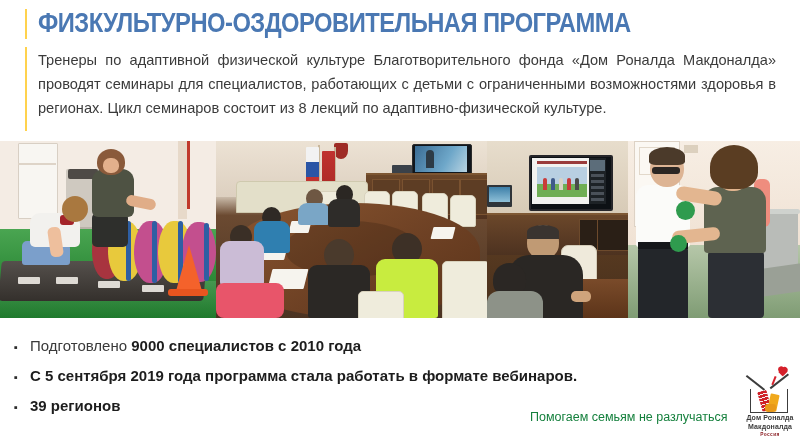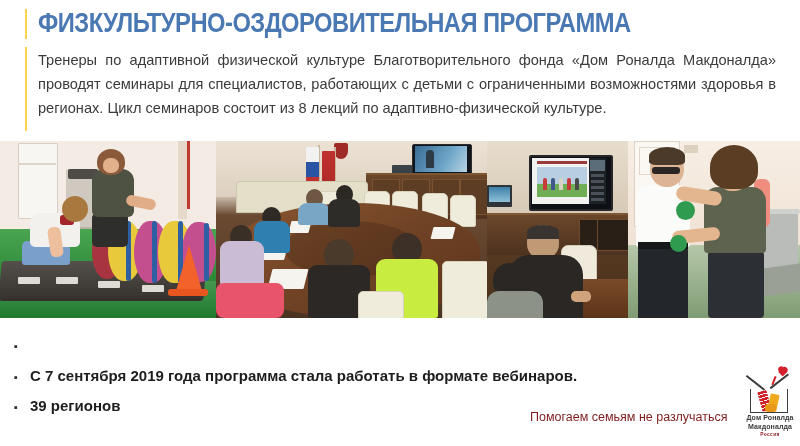--- a/index.html
+++ b/index.html
@@ -209,21 +209,21 @@
     line-height: 30px;
     white-space: nowrap;
   }
   .bullet-text b { font-weight: bold; }
   .bullet-text .reg { font-weight: normal; color:#3a3a3a; }
 
   
   #tagline {
     position: absolute;
     left: 530px; top: 410px;
-    color: #7f1d1d;
+    color: #15803d;
     font-size: 12.5px;
   }
 
   
   #logo-block {
     position: absolute;
     left: 742px; top: 367px;
     width: 56px; height: 74px;
   }
   #logo-mark { position: relative; width: 56px; height: 46px; }
@@ -445,25 +445,26 @@
     <div class="p4-db1"></div>
     <div class="p4-db2"></div>
   </div>
 
 </div>
 
 <div id="bullet-list">
 
   <div class="bullet-row">
     <span class="bullet-marker">▪</span>
+    <span class="bullet-text"><span class="reg">Подготовлено </span><b>9000 специалистов с 2010 года</b></span>
   </div>
 
   <div class="bullet-row">
     <span class="bullet-marker">▪</span>
-    <span class="bullet-text"><span class="reg"></span><b>С 7 сентября 2019 года программа стала работать в формате  вебинаров.</b></span>
+    <span class="bullet-text"><span class="reg"></span><b>С 5 сентября 2019 года программа стала работать в формате  вебинаров.</b></span>
   </div>
 
   <div class="bullet-row">
     <span class="bullet-marker">▪</span>
     <span class="bullet-text"><span class="reg"></span><b>39 регионов</b></span>
   </div>
 
 </div>
 
 <div id="tagline">Помогаем семьям не разлучаться</div>

